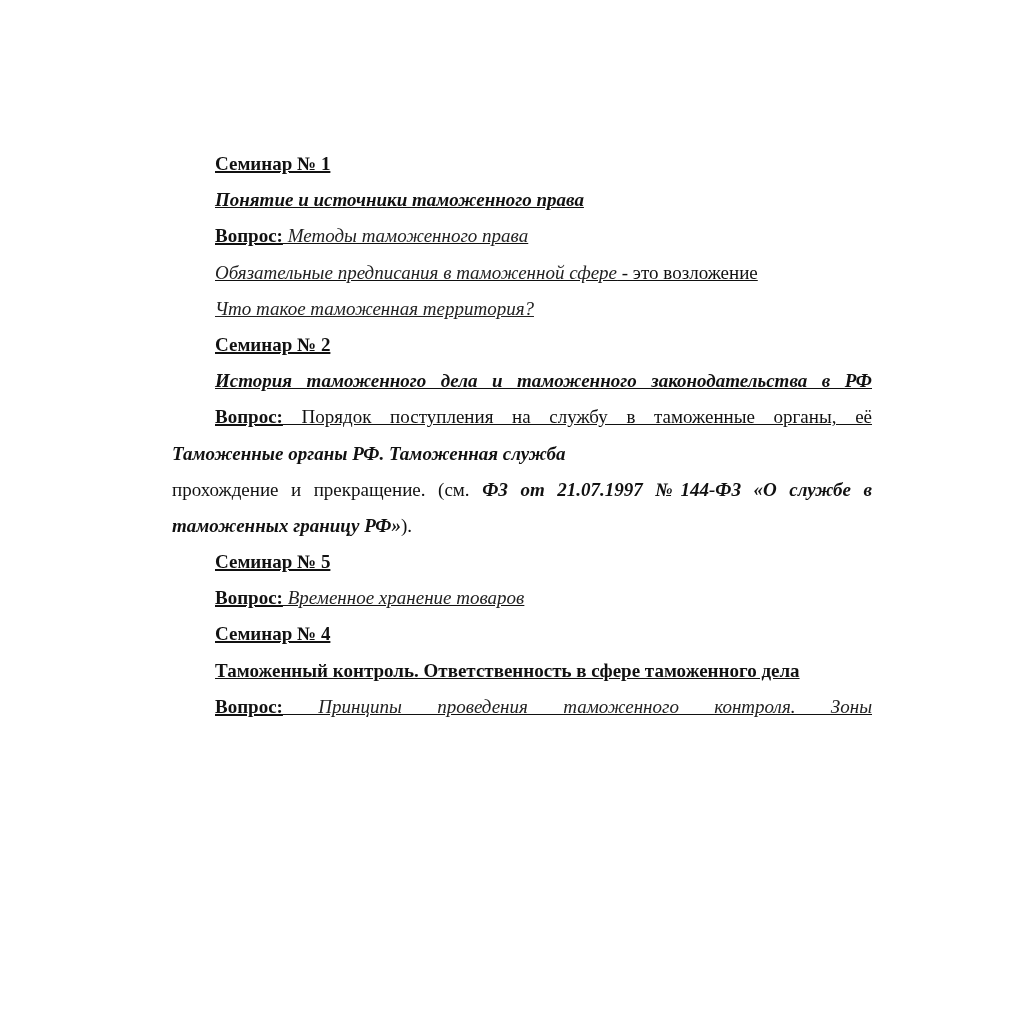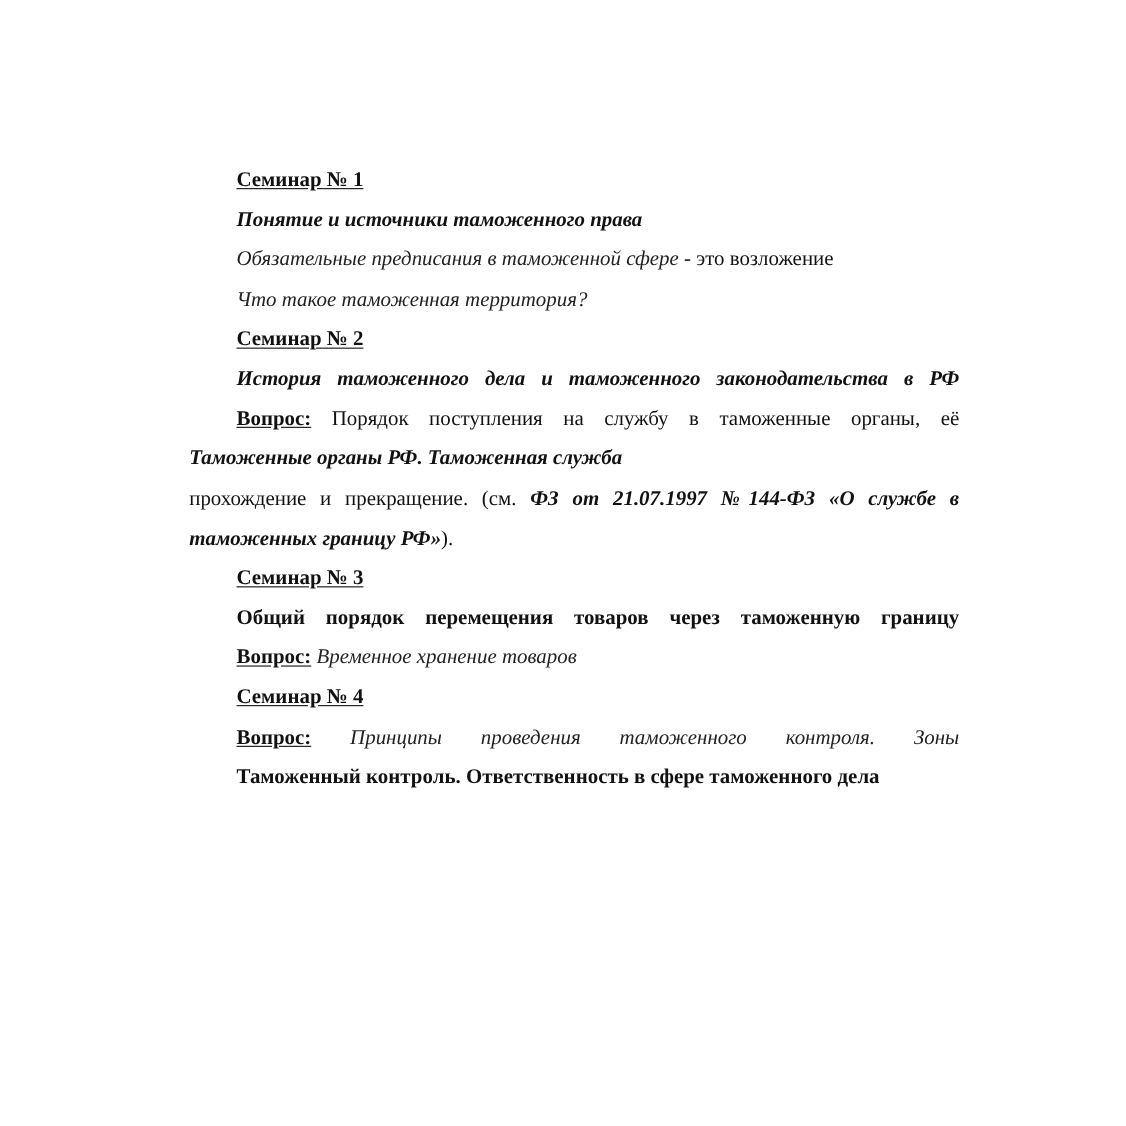--- a/index.html
+++ b/index.html
@@ -3,45 +3,45 @@
   <meta charset="utf-8">
   <style>
     html, body { margin: 0; padding: 0; background: #ffffff; }
     body { width: 1024px; height: 1024px; position: relative; overflow: hidden; }
     .page {
       position: absolute; left: 172px; top: 146px; width: 700px;
       font-family: "Liberation Serif", "DejaVu Serif", serif;
       font-size: 19px; color: #111111;
     }
     .line { height: 36.2px; line-height: 36.2px; white-space: nowrap; }
-    .indent { padding-left: 43px; }
+    .indent { padding-left: 43px; text-decoration: underline; }
     .justify { text-align: justify; text-align-last: justify; white-space: normal; }
     .b { font-weight: bold; }
     .i { font-style: italic; }
     .u { text-decoration: underline; text-underline-offset: 2px; }
     .thin { color: #222; }
   </style>
 </head>
 <body>
 
 <div class="page">
 
   <div class="line indent"><span class="b u">Семинар № 1</span></div>
   <div class="line indent b i">Понятие и источники таможенного права</div>
+  <div class="line indent"><span class="b u">Вопрос:</span><span class="i thin"> Методы таможенного права</span></div>
   <div class="line indent"><span class="i thin">Обязательные предписания в таможенной сфере</span><span> - это возложение</span></div>
   <div class="line indent i thin">Что такое таможенная территория?</div>
 
   <div class="line indent"><span class="b u">Семинар № 2</span></div>
   <div class="line indent b i justify">История таможенного дела и таможенного законодательства в РФ</div>
   <div class="line indent justify"><span class="b u">Вопрос:</span><span> Порядок поступления на службу в таможенные органы, её</span></div>
   <div class="line b i">Таможенные органы РФ. Таможенная служба</div>
   <div class="line justify"><span>прохождение и прекращение.  (см. </span><span class="b i">ФЗ от 21.07.1997 №144-ФЗ «О службе в</span></div>
   <div class="line"><span class="b i">таможенных границу РФ»</span><span>).</span></div>
 
-  <div class="line indent"><span class="b u">Семинар № 3</span></div>
-  <div class="line indent b justify">Общий порядок перемещения товаров через таможенную границу</div>
+  <div class="line indent"><span class="b u">Семинар № 5</span></div>
   <div class="line indent"><span class="b u">Вопрос:</span><span class="i thin"> Временное хранение товаров</span></div>
 
   <div class="line indent"><span class="b u">Семинар № 4</span></div>
+  <div class="line indent b">Таможенный контроль. Ответственность в сфере таможенного дела</div>
   <div class="line indent justify"><span class="b u">Вопрос:</span><span class="i thin"> Принципы проведения таможенного контроля. Зоны</span></div>
-  <div class="line indent b">Таможенный контроль. Ответственность в сфере таможенного дела</div>
 
 </div>
 
 </body></html>

